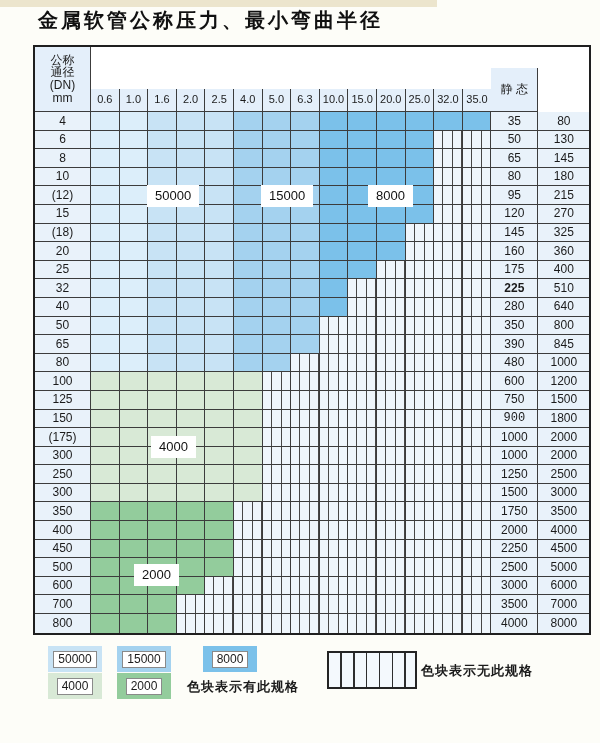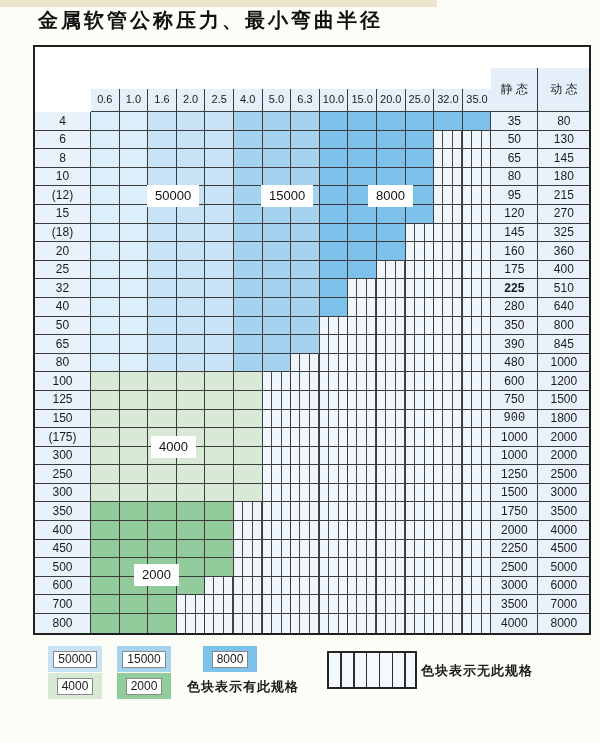--- a/index.html
+++ b/index.html
@@ -74,22 +74,27 @@
   }
 </style>
 </head>
 <body>
 
 <div class="cream-strip"></div>
 
 <h1 class="title">金属软管公称压力、最小弯曲半径</h1>
 
 <div class="spec-table" id="specTable">
+  <div class="cell hd h-dn" id="dnHeader">
+      <span>公称</span>
+      <span>通径</span>
+      <span>(DN)</span>
+      <span>mm</span>
+    </div>
   <div class="cell hd h-static">静 态</div>
-  <div class="cell hd h-dynamic no-r">动 态</div>
 
 <div class="cell hd h-pval" style="grid-area: 3 / 2;">0.6</div>
     <div class="cell hd h-pval" style="grid-area: 3 / 3;">1.0</div>
     <div class="cell hd h-pval" style="grid-area: 3 / 4;">1.6</div>
     <div class="cell hd h-pval" style="grid-area: 3 / 5;">2.0</div>
     <div class="cell hd h-pval" style="grid-area: 3 / 6;">2.5</div>
     <div class="cell hd h-pval" style="grid-area: 3 / 7;">4.0</div>
     <div class="cell hd h-pval" style="grid-area: 3 / 8;">5.0</div>
     <div class="cell hd h-pval" style="grid-area: 3 / 9;">6.3</div>
     <div class="cell hd h-pval" style="grid-area: 3 / 10;">10.0</div>

